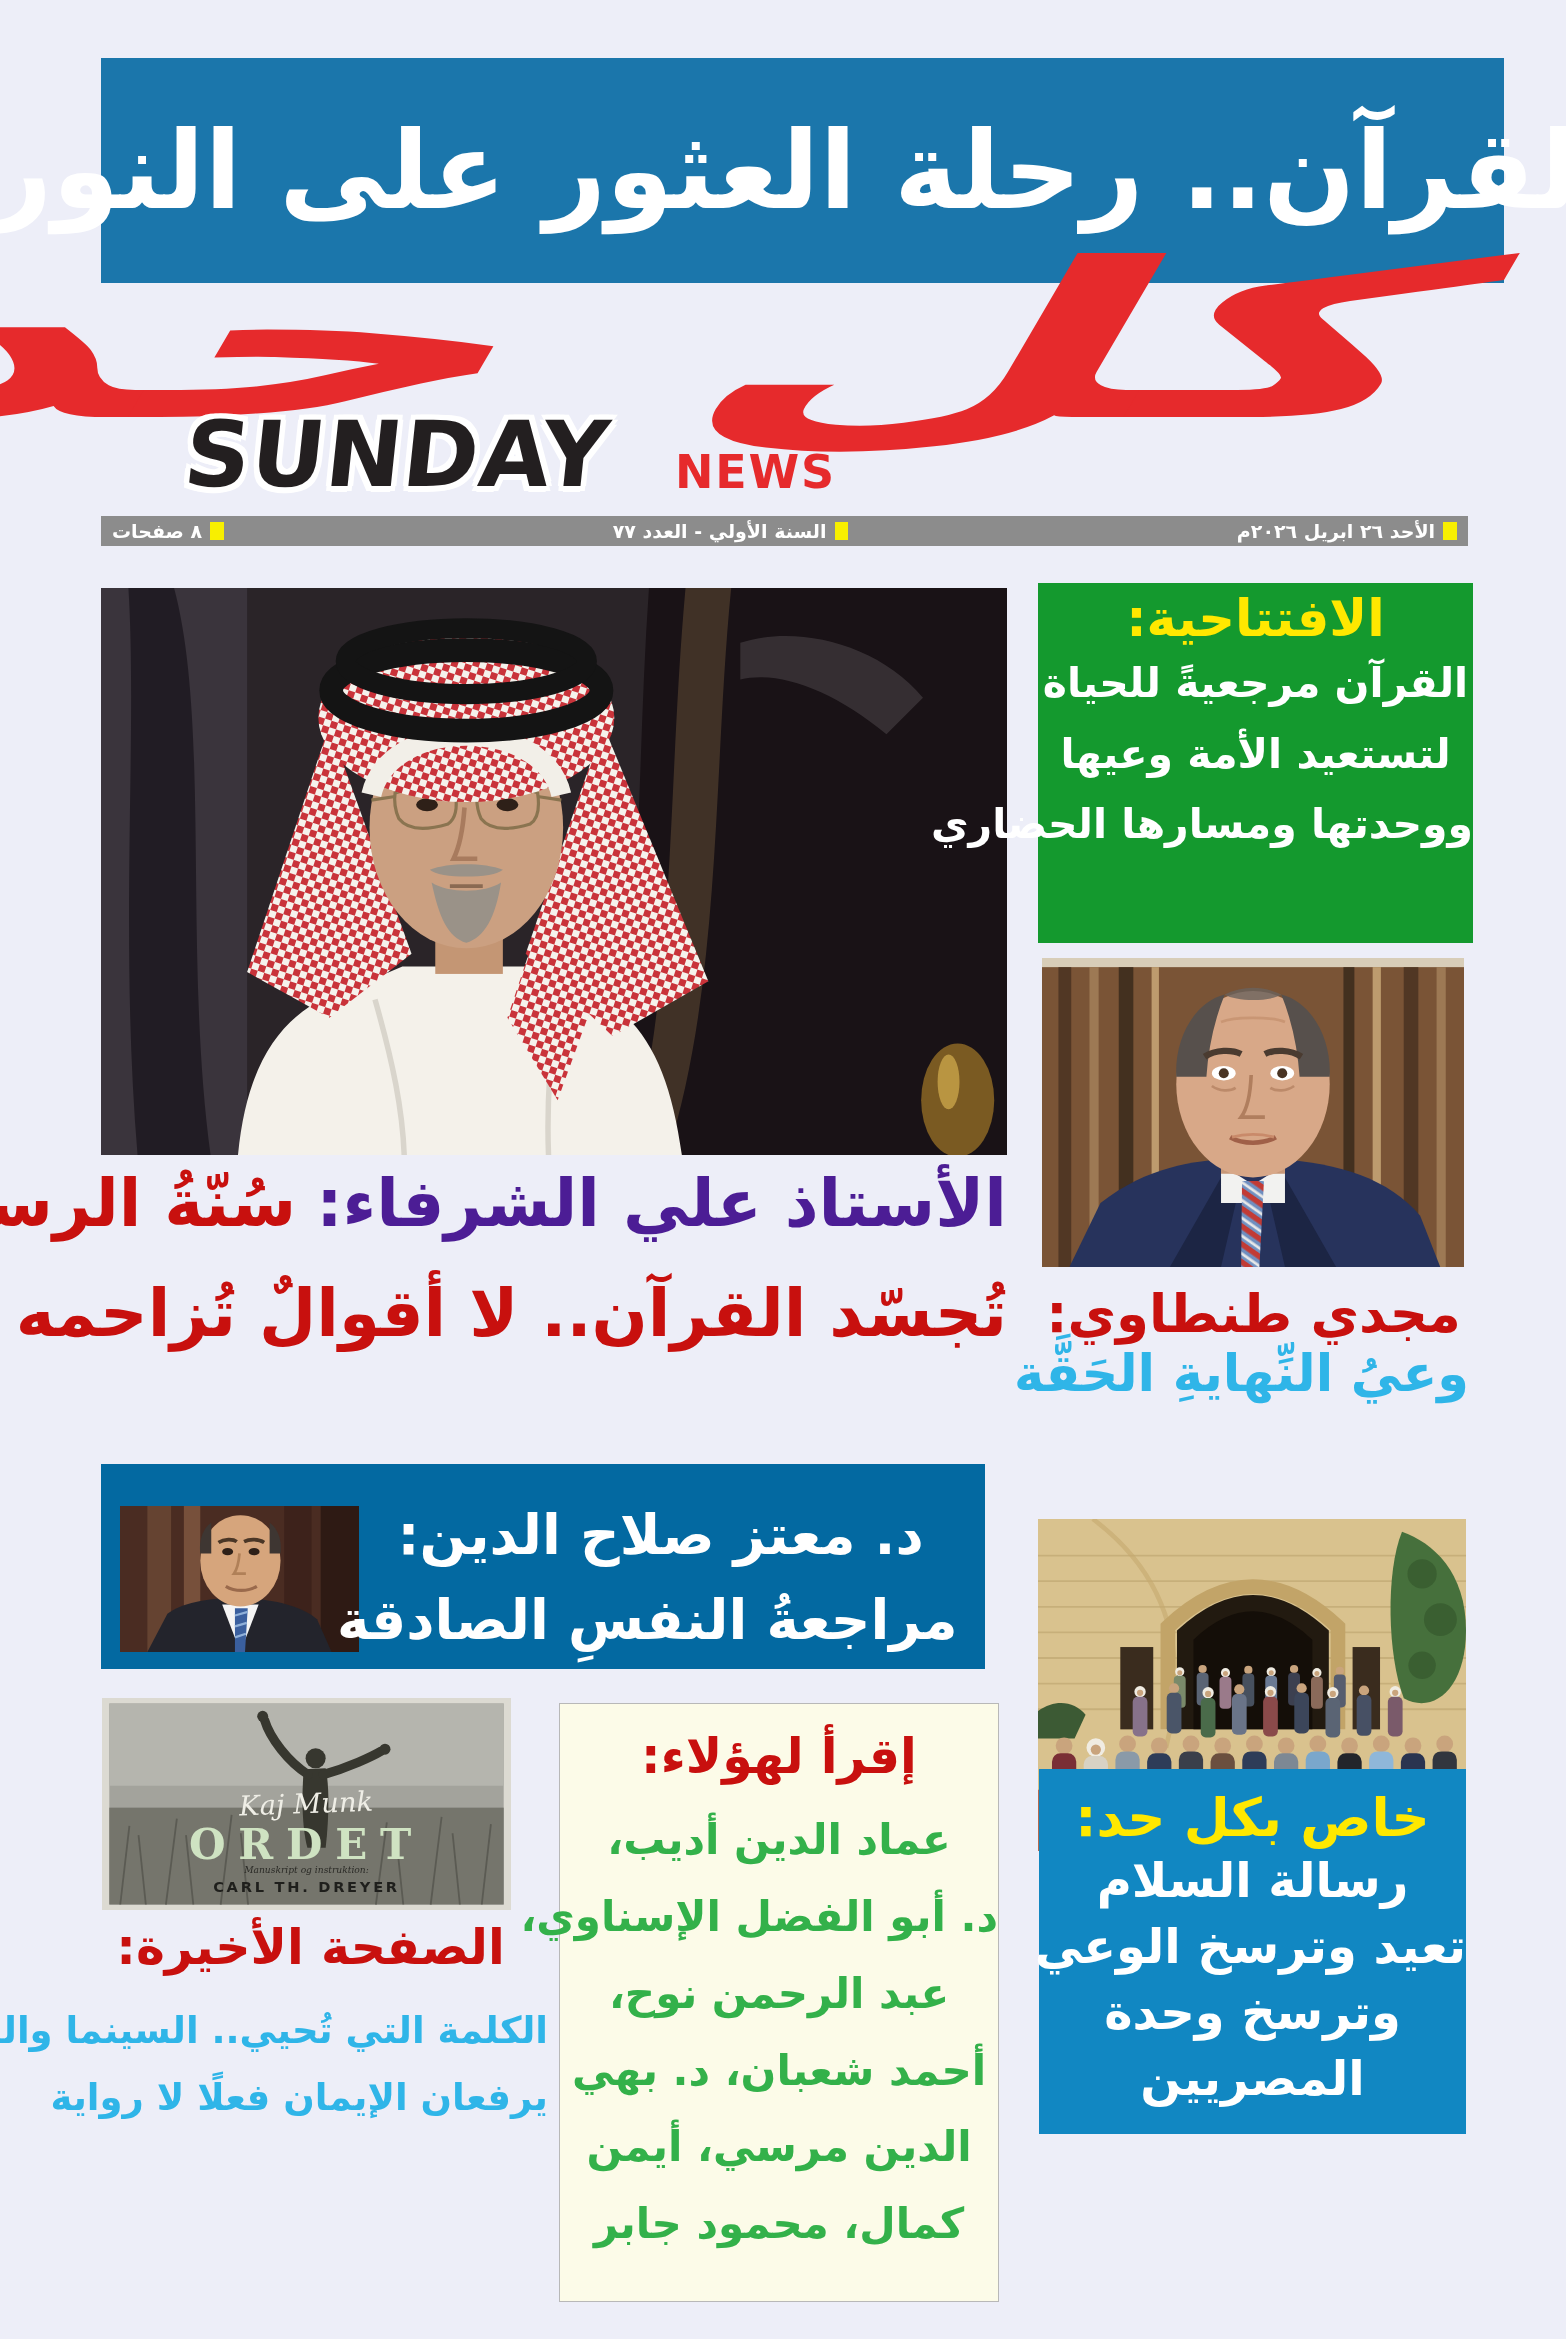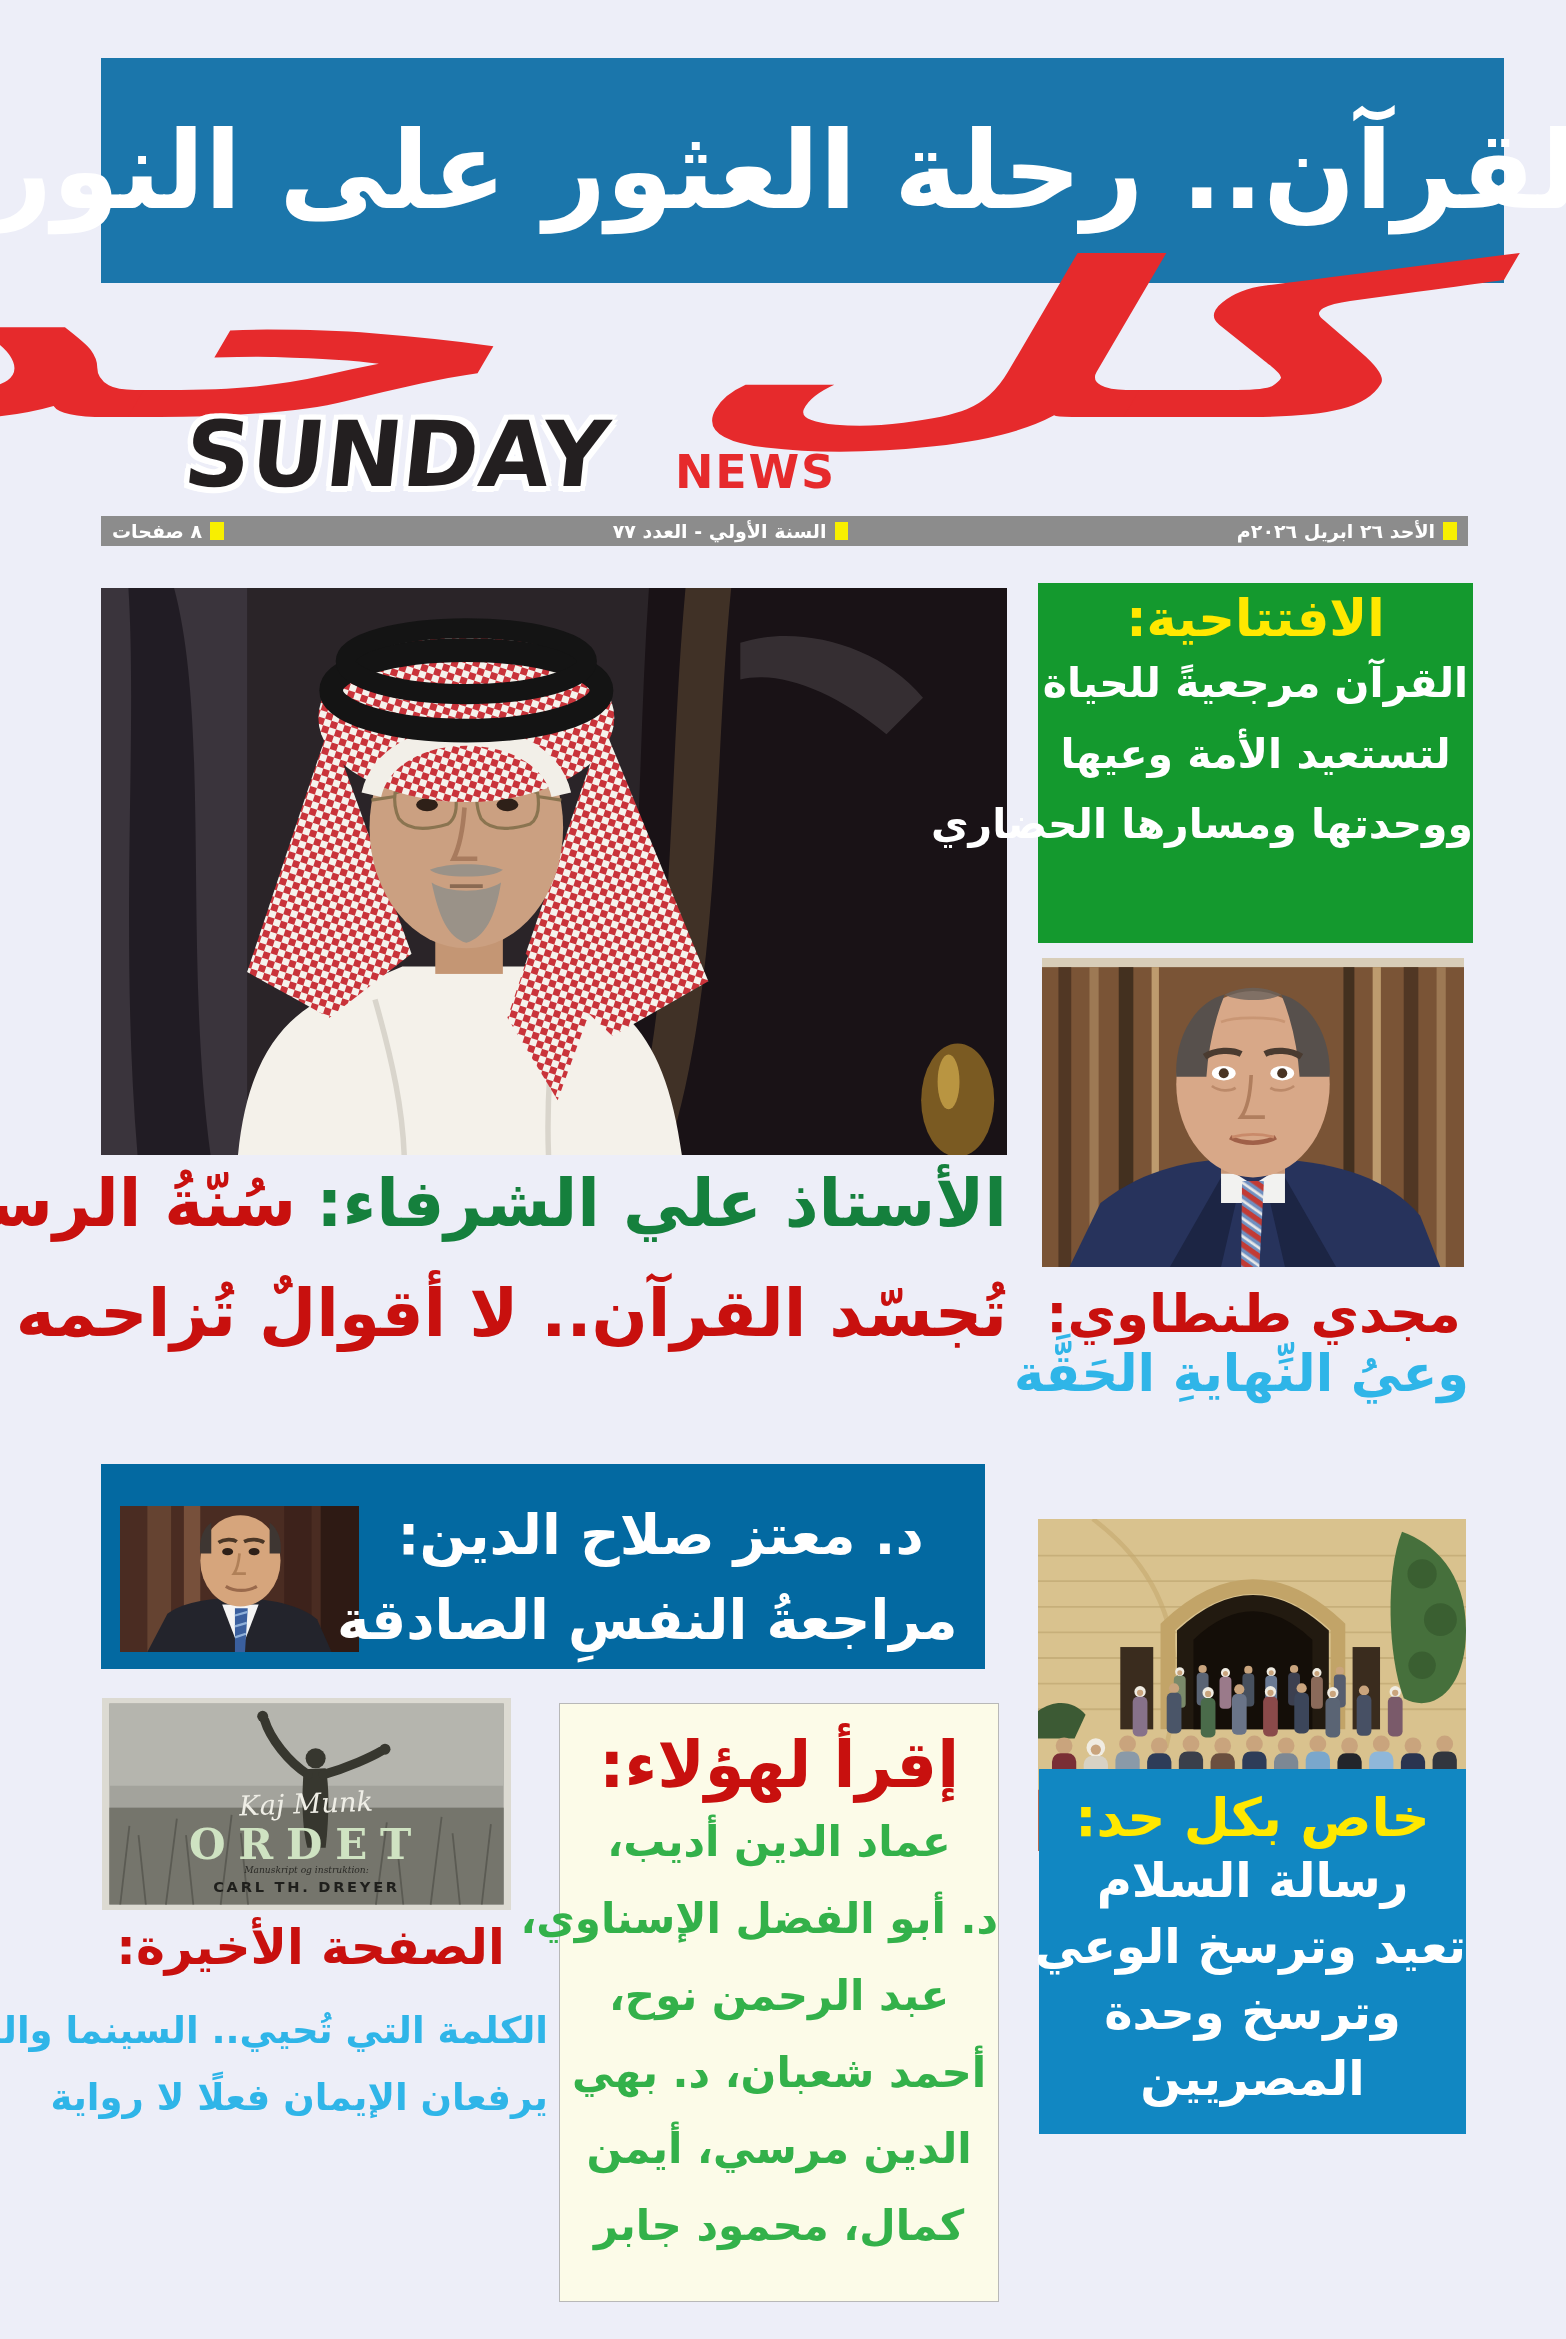--- a/index.html
+++ b/index.html
@@ -33,42 +33,42 @@
   .main-photo{left:101px;top:588px;width:906px;height:567px;}
   .moetaz-photo{left:19px;top:42px;width:239px;height:146px;}
   .tantawy-photo{left:1042px;top:958px;width:422px;height:309px;}
   .group-photo{left:1038px;top:1519px;width:428px;height:332px;}
   .ordet{left:102px;top:1698px;width:409px;height:212px;}
   svg{display:block;width:100%;height:100%;}
   
   .lead-head{left:101px;top:1171px;width:906px;text-align:center;direction:rtl;font-weight:bold;}
   .lead-line{white-space:nowrap;font-size:66px;line-height:1.0;}
   .lead-line1{margin-bottom:44px;}
-  .kicker{color:#15803d;margin-left:20px;}
+  .kicker{color:#4c1d95;margin-left:20px;}
   .lead-red{color:#c8100e;}
   
   .red-box{left:101px;top:1454px;width:884px;height:205px;background:#0369a1;margin-top:10px;}
   .red-box-text{position:absolute;right:27.4px;top:29px;width:594px;text-align:center;direction:rtl;
                 color:#fff;font-weight:bold;font-size:55px;line-height:1.55;white-space:nowrap;}
   
   .green-box{left:1038px;top:583px;width:435px;height:360px;background:#14992e;text-align:center;
              direction:rtl;box-sizing:border-box;padding-top:6px;}
   .green-box-title{color:#ffe800;font-size:51px;font-weight:bold;}
   .green-box-line{color:#fff;font-size:41px;font-weight:bold;line-height:1.72;white-space:nowrap;}
   .tantawy-cap{left:1038px;top:1283px;width:431px;text-align:center;direction:rtl;}
   .tantawy-name{color:#c8100e;font-size:53px;font-weight:bold;}
   .tantawy-title{color:#2fb5e8;font-size:51px;font-weight:bold;white-space:nowrap;}
   .blue-box{left:1039px;top:1769px;width:427px;height:365px;background:#1187c2;text-align:center;
             direction:rtl;box-sizing:border-box;padding-top:18.3px;}
   .blue-box-title{color:#ffe800;font-size:53px;font-weight:bold;}
   .blue-box-line{color:#fff;font-size:48px;font-weight:bold;line-height:1.37;white-space:nowrap;}
   
   .read-box{left:559px;top:1703px;width:440px;height:599px;background:#fcfbe8;border:1.8px solid #b8b8b8;
             box-sizing:border-box;text-align:center;direction:rtl;padding-top:24px;}
-  .read-title{color:#c8100e;font-size:64px;font-weight:bold;margin-bottom:2px;}
+  .read-title{color:#c8100e;font-size:49px;font-weight:bold;margin-bottom:17px;}
   .read-line{color:#33b14a;font-size:42px;font-weight:bold;line-height:1.83;white-space:nowrap;}
   
   .lastpage{left:73px;top:1919px;width:475px;text-align:center;direction:rtl;}
   .lastpage-title{color:#c8100e;font-size:49px;font-weight:bold;margin-bottom:22px;}
   .lastpage-line{color:#2fb5e8;font-size:37px;font-weight:bold;line-height:1.8;white-space:nowrap;}
 </style>
 </head>
 <body>
 
 <div class="page">

